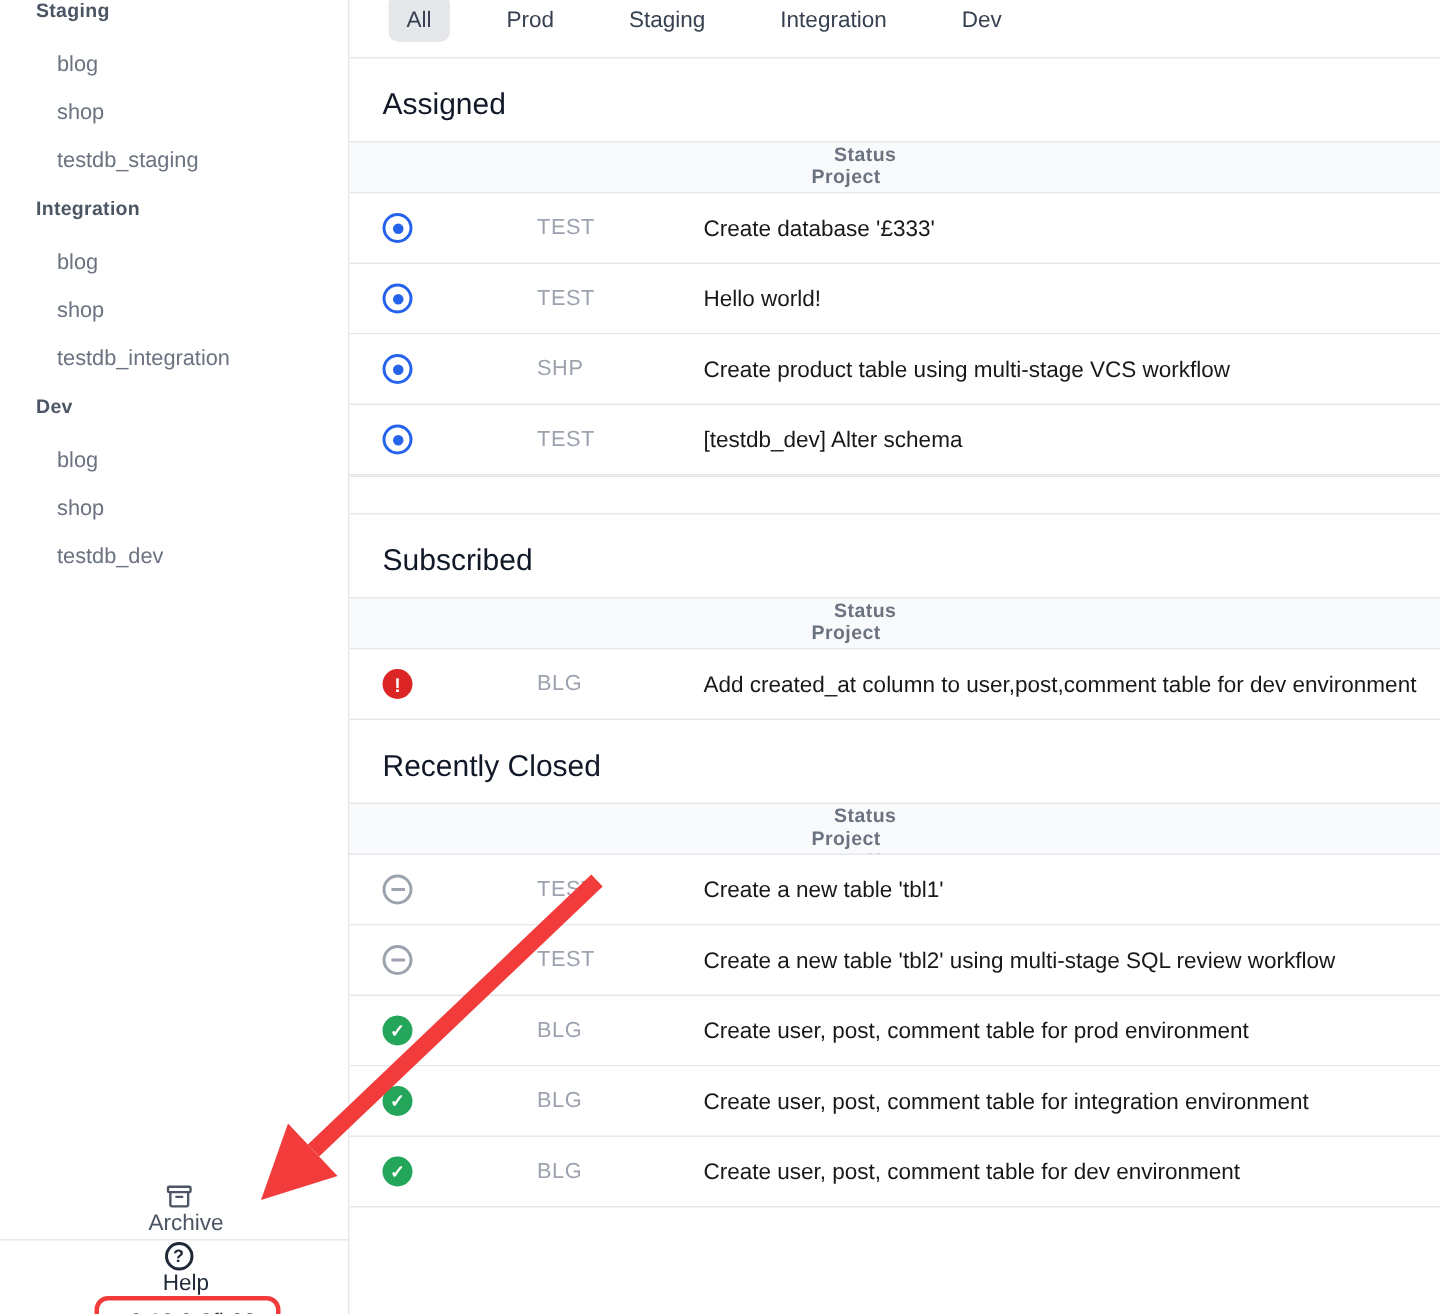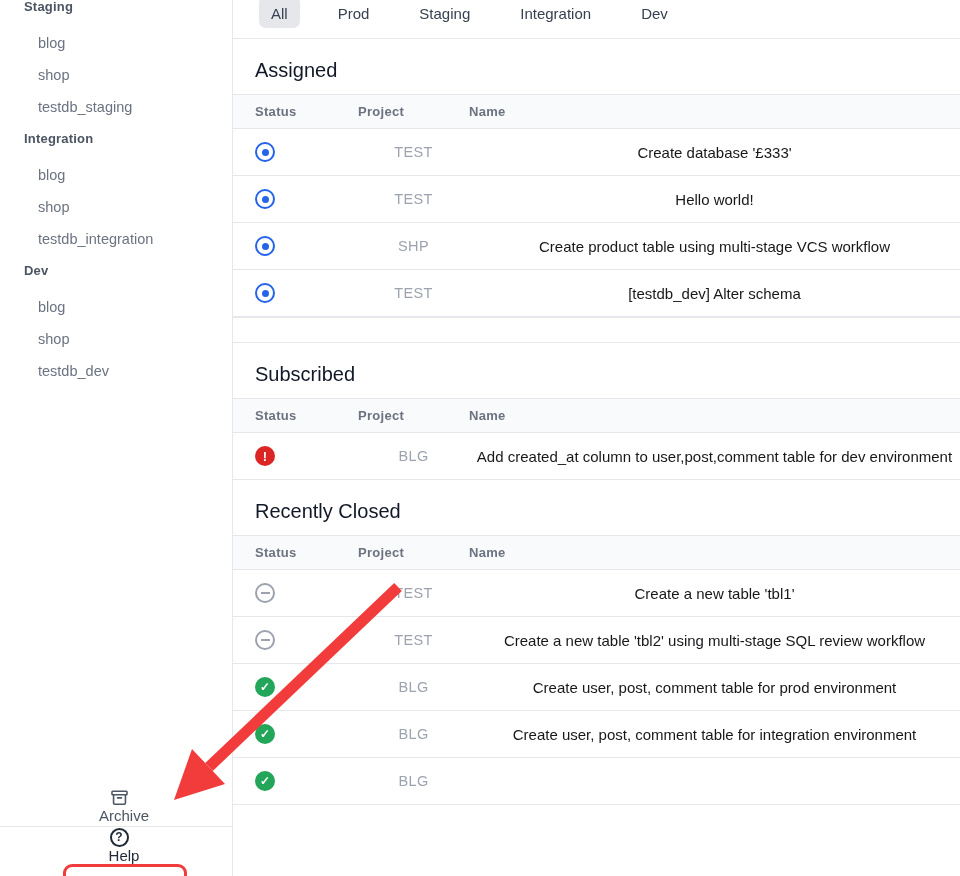--- a/index.html
+++ b/index.html
@@ -29,24 +29,24 @@
 
   
   .main { position:absolute; left:233px; top:0; width:727px; height:876px; overflow:hidden; }
   .tabbar { display:flex; align-items:flex-start; gap:26px; padding-left:26px;
     height:39px; border-bottom:1px solid #e5e7eb; }
   .tab { padding:5px 12px 6px; font-size:15px; color:#374151; cursor:pointer; white-space:nowrap; }
   .tab.active { background:#e5e7eb; border-radius:7px; margin-top:-4px; padding-top:9px; }
 
   .section-title { padding:20px 22px 12px; font-size:20px; font-weight:500; color:#111827; }
   .thead { display:flex; align-items:center; height:35px; background:#f9fafb;
-    border-top:1px solid #e5e7eb; border-bottom:1px solid #e5e7eb; }
+    border-top:1px solid #e5e7eb; border-bottom:1px solid #e5e7eb;flex-direction:column; }
   .thead .hcell { font-size:13px; font-weight:600; color:#6b7280; letter-spacing:.3px; }
   .trow { display:flex; align-items:center; height:47px; border-bottom:1px solid #e5e7eb;
-    background:#fff; cursor:pointer;text-align:center; }
+    background:#fff; cursor:pointer; }
   .c-status { width:125px; padding-left:22px; flex:0 0 auto; display:flex; align-items:center; }
   .c-project { width:111px; flex:0 0 auto; font-size:14.5px; color:#9ca3af; letter-spacing:.4px; }
   .c-name { flex:1 1 auto; font-size:15px; color:#18181b; white-space:nowrap; overflow:hidden; }
   .empty-table { height:26px; border-top:1px solid #e5e7eb; border-bottom:1px solid #e5e7eb; }
 
   
   .st-icon { width:20px; height:20px; border-radius:50%; position:relative;
     display:flex; align-items:center; justify-content:center; flex:0 0 auto; }
   .st-open { border:2.5px solid #2563eb; }
   .st-open::after { content:""; width:7px; height:7px; border-radius:50%; background:#2563eb; }
@@ -197,20 +197,21 @@
               <span class="st-icon st-done">✓</span>
             </div>
             <div class="c-project">BLG</div>
             <div class="c-name">Create user, post, comment table for integration environment</div>
           </div>
           <div class="trow">
             <div class="c-status">
               <span class="st-icon st-done">✓</span>
             </div>
             <div class="c-project">BLG</div>
+            <div class="c-name">Create user, post, comment table for dev environment</div>
           </div>
         </section>
       </div>
   </main>
 
   <svg class="annotation-arrow" width="960" height="876" viewBox="0 0 960 876">
     <line x1="398" y1="587" x2="209" y2="767" stroke="#f23c3c" stroke-width="11"></line>
     <polygon points="174,800 192,749 225,784" fill="#f23c3c"></polygon>
   </svg>
 

